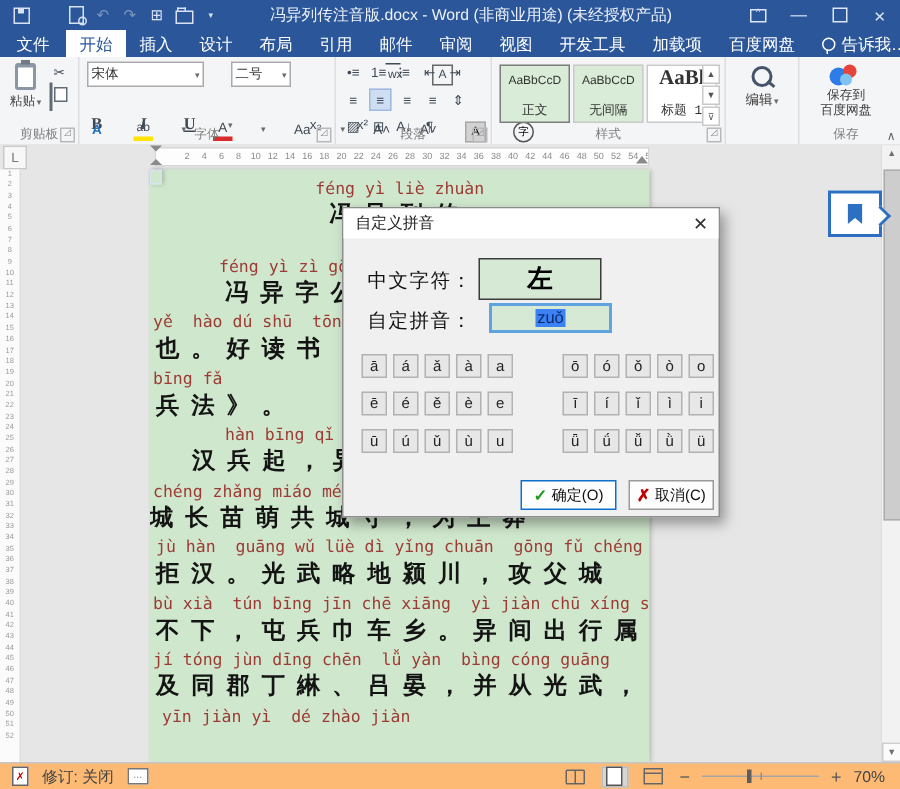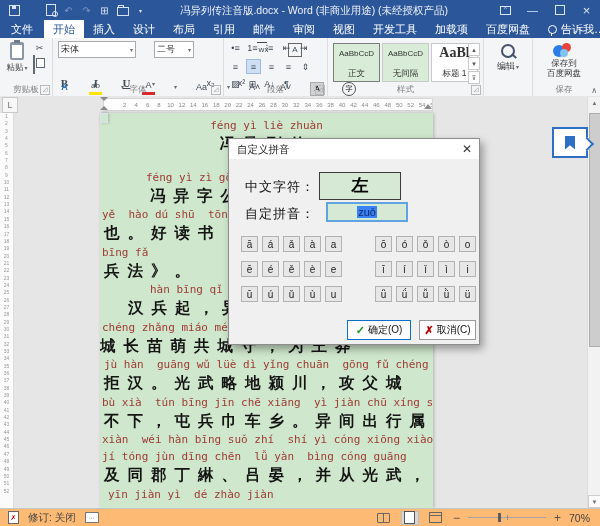--- a/index.html
+++ b/index.html
@@ -76,21 +76,21 @@
   .boxA{width:12px;height:12px;border:1px solid #666;font-size:8px;display:inline-flex;align-items:center;justify-content:center;}
   
   .sel{background:#cfdef3;border:1px solid #9ebae0;}
   
   .cards{position:absolute;left:5px;top:5px;display:flex;gap:2px;}
   .card{width:45px;height:37px;border:1px solid #c9c9c9;background:#d9ecd7;text-align:center;position:relative;}
   .card.selctd{border:1px solid #7c7c7c;}
   .card.white{background:#fff;}
   .card .prev{font-size:8px;color:#333;margin-top:5px;white-space:nowrap;overflow:hidden;}
   .card .prev.big{font-family:"Liberation Serif",serif;font-size:14px;font-weight:bold;margin-top:1px;}
-  .card .cname{position:absolute;bottom:1px;left:0;right:0;font-size:8.5px;color:#333;}
+  .card .cname{position:absolute;bottom:1px;left:0;right:0;font-size:8.5px;color:#333;font-family:Liberation Mono, monospace;}
   .stylescroll{position:absolute;right:3px;top:5px;display:flex;flex-direction:column;gap:1px;}
   .stylescroll span{width:10px;height:11px;border:1px solid #c9c9c9;background:#fff;font-size:6px;
     display:flex;align-items:center;justify-content:center;color:#555;}
   
   .loupe{width:10px;height:10px;border:2px solid #44546a;border-radius:50%;position:relative;margin:6px auto 2px auto;}
   .loupe:after{content:"";position:absolute;left:8px;top:9px;width:6px;height:2px;background:#44546a;transform:rotate(40deg);}
   .bdlogo{position:relative;width:22px;height:15px;margin:5px auto 1px auto;}
   .bdlogo i{position:absolute;border-radius:50%;}
   .bdlogo .c1{left:0;top:2px;width:12px;height:12px;background:#2d7ce8;}
   .bdlogo .c2{left:9px;top:0;width:9px;height:9px;background:#e8433a;}
@@ -492,21 +492,20 @@
       </div>
       <div class="pair">
         <div class="pline" style="padding-left: 4px;">jù hàn  guāng wǔ lüè dì yǐng chuān  gōng fǔ chéng</div>
         <div class="hline" style="padding-left: 4px;">拒汉。光武略地颍川，攻父城</div>
       </div>
       <div class="pair">
         <div class="pline" style="padding-left: 2px;">bù xià  tún bīng jīn chē xiāng  yì jiàn chū xíng shǔ</div>
         <div class="hline" style="padding-left: 4px;">不下，屯兵巾车乡。异间出行属</div>
       </div>
       <div class="pair">
-        <div class="pline" style="padding-left: 2px;">xiàn  wéi hàn bīng suǒ zhí  shí yì cóng xiōng xiào</div>
       </div>
       <div class="pair">
         <div class="pline" style="padding-left: 2px;">jí tóng jùn dīng chēn  lǚ yàn  bìng cóng guāng</div>
         <div class="hline" style="padding-left: 4px;">及同郡丁綝、吕晏，并从光武，</div>
       </div>
       <div class="pair">
         <div class="pline" style="padding-left: 8px;">yīn jiàn yì  dé zhào jiàn</div>
       </div>
     </div>
 

